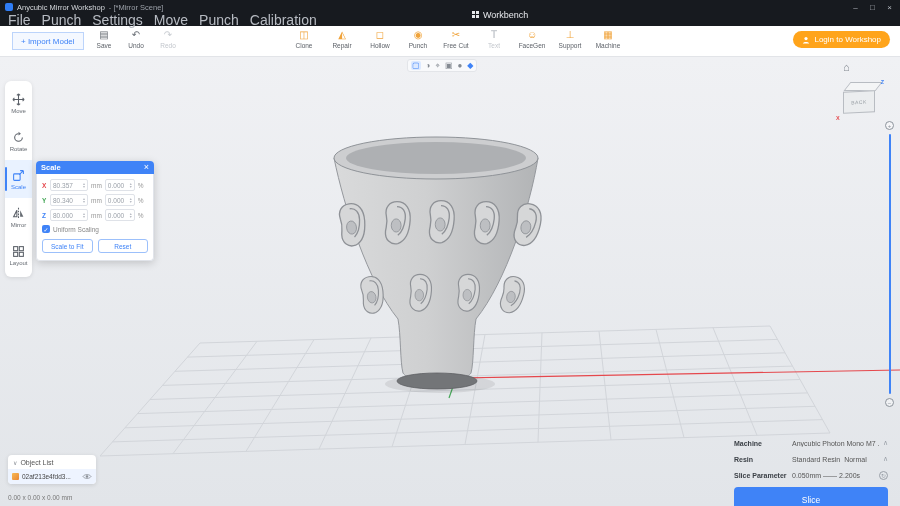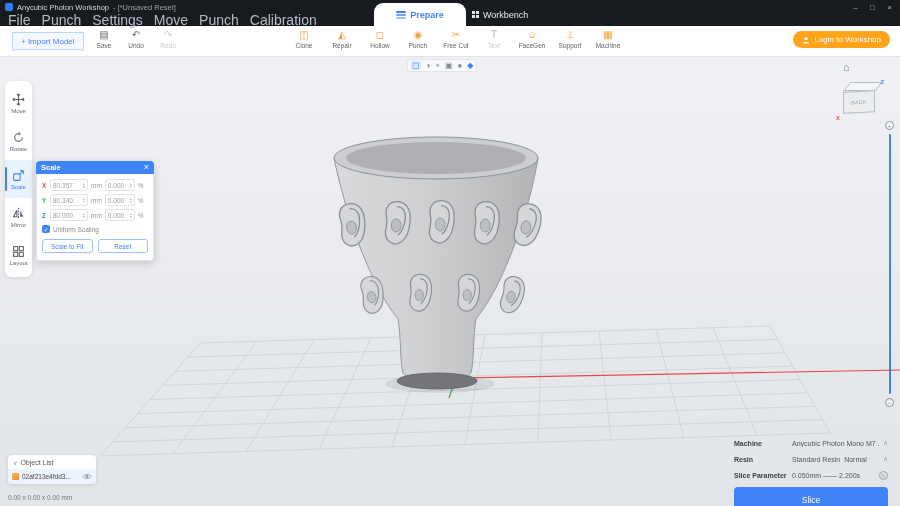--- a/index.html
+++ b/index.html
@@ -102,46 +102,38 @@
   .slice-btn { margin-top:4px; height:25px; background:#3f83f7; border-radius:4px; color:#fff; font-size:8.5px; display:flex; align-items:center; justify-content:center; }
 </style>
 </head>
 <body>
 
 <div class="app">
 
   <div class="header">
     <div class="titlebar-row">
       <span class="app-logo"></span>
-      <span class="win-title">Anycubic Photon Workshop</span>
-      <span class="win-scene">- [*Unsaved Reset]</span>
+      <span class="win-title">Anycubic Mirror Workshop</span>
+      <span class="win-scene">- [*Mirror Scene]</span>
       <div class="win-controls">
         <span>–</span>
         <span>□</span>
         <span>×</span>
       </div>
     </div>
     <div class="menu-row">
       <span>File</span>
       <span>Punch</span>
       <span>Settings</span>
       <span>Move</span>
       <span>Punch</span>
       <span>Calibration</span>
     </div>
   </div>
 
-  <div class="tab-prepare">
-    <svg width="10" height="8" viewBox="0 0 10 8" fill="#3f83f7">
-        <rect y="0" width="10" height="2" rx="1"></rect>
-        <rect y="3" width="10" height="2" rx="1" opacity=".75"></rect>
-        <rect y="6" width="10" height="2" rx="1" opacity=".5"></rect>
-      </svg>
-    <span>Prepare</span>
-  </div>
   <div class="tab-workbench">
     <span class="wb-icon">
         <i></i>
         <i></i>
         <i></i>
         <i></i>
       </span>
     <span>Workbench</span>
   </div>
 

